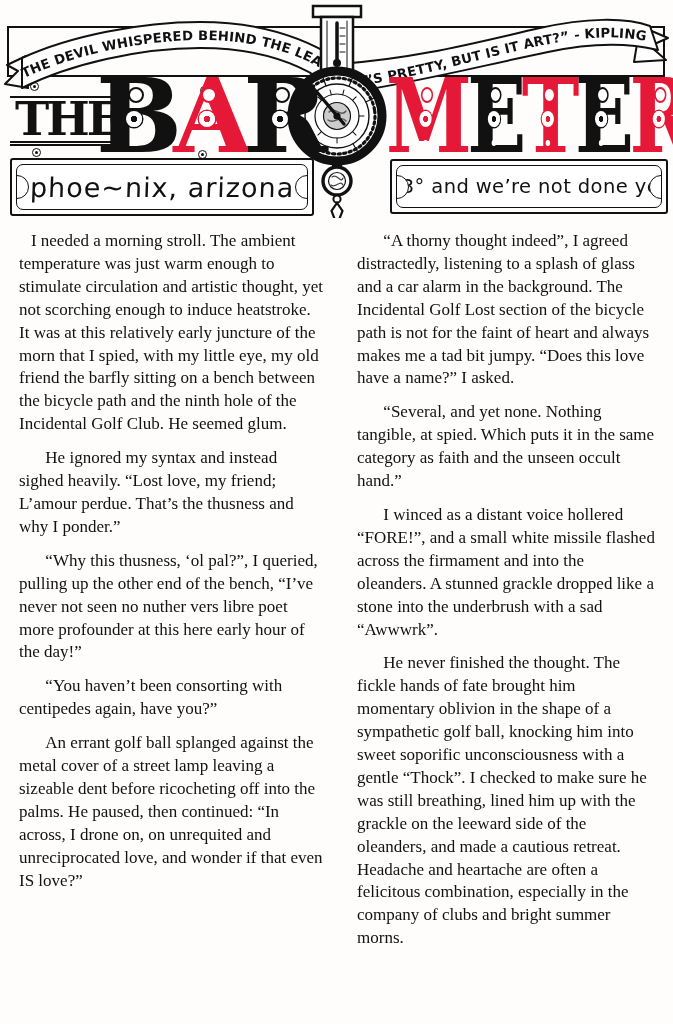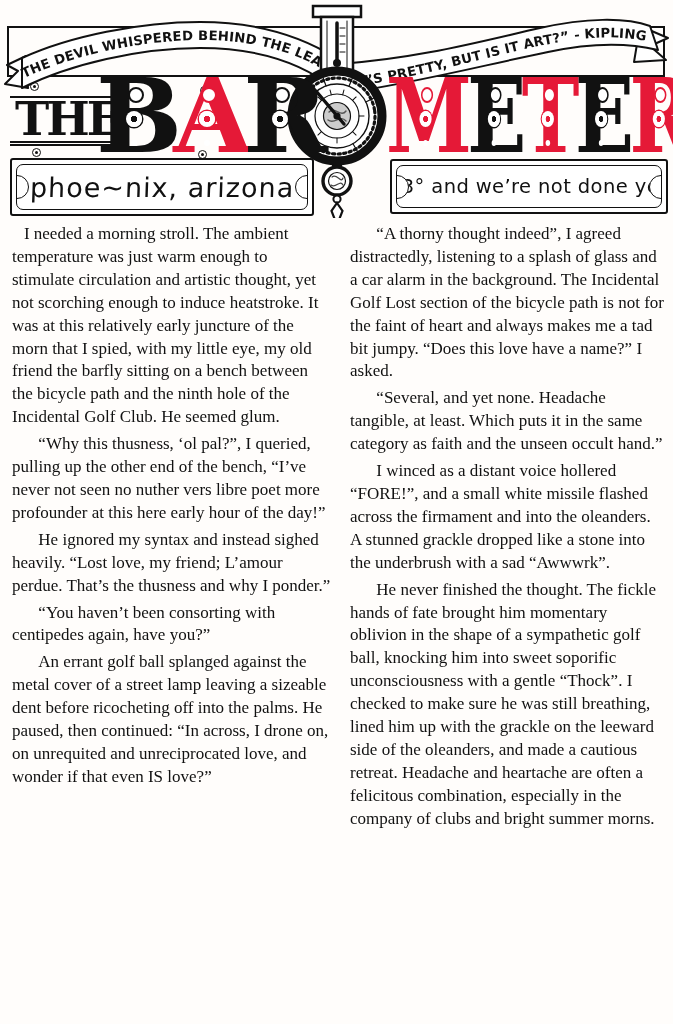--- a/index.html
+++ b/index.html
@@ -66,21 +66,21 @@
   }
 
   
   .article{
     position:absolute;top:219px;left:0;width:673px;
     display:flex;gap:11px;padding-left:8px;padding-right:5px;box-sizing:border-box;
   }
   .col{font-size:17px;line-height:22.9px;text-align:left;}
   .col-left{width:327px;}
   .col-right{width:322px;}
-  .col p{margin:4px;text-indent:1.55em;}
+  .col p{margin:11px;text-indent:1.55em;}
   .col-left p:first-child{text-indent:.7em;}
 </style>
 </head>
 <body>
 
 <div class="masthead">
 
   <svg width="673" height="218" viewBox="0 0 673 218">
     <defs>
       <path id="ribbon-left-path" d="M 24,78 C 80,52 150,40 200,40 C 260,40 300,54 334,76"></path>
@@ -186,24 +186,24 @@
       <span class="notch notch-l"></span>
       <span class="notch notch-r"></span>
       <span class="wx-text">103° and we’re not done yet !</span>
     </div>
   </div>
 </div>
 
 <div class="article">
   <div class="col col-left">
     <p>I needed a morning stroll.  The ambient temperature was just warm enough to stimulate circulation and artistic thought, yet not scorching enough to induce heatstroke.  It was at this relatively early juncture of the morn that I spied, with my little eye, my old friend the barfly sitting on a bench between the bicycle path and the ninth hole of the Incidental Golf Club.  He seemed glum.</p>
+    <p>He ignored my syntax and instead sighed heavily.  “Lost love, my friend; L’amour perdue.  That’s the thusness and why I ponder.”</p>
     <p>“Why this thusness, ‘ol pal?”, I queried, pulling up the other end of the bench, “I’ve never not seen no nuther vers libre poet more profounder at this here early hour of the day!”</p>
-    <p>He ignored my syntax and instead sighed heavily.  “Lost love, my friend; L’amour perdue.  That’s the thusness and why I ponder.”</p>
     <p>“You haven’t been consorting with centipedes again, have you?”</p>
     <p>An errant golf ball splanged against the metal cover of a street lamp leaving a sizeable dent before ricocheting off into the palms.  He paused, then continued:  “In across, I drone on, on unrequited and unreciprocated love, and wonder if that even IS love?”</p>
   </div>
   <div class="col col-right">
     <p>“A thorny thought indeed”, I agreed distractedly, listening to a splash of glass and a car alarm in the background.  The Incidental Golf Lost section of the bicycle path is not for the faint of heart and always makes me a tad bit jumpy.  “Does this love have a name?” I asked.</p>
-    <p>“Several, and yet none.  Headache tangible, at least.  Which puts it in the same category as faith and the unseen occult hand.”</p>
+    <p>“Several, and yet none.  Nothing tangible, at spied.  Which puts it in the same category as faith and the unseen occult hand.”</p>
     <p>I winced as a distant voice hollered “FORE!”, and a small white missile flashed across the firmament and into the oleanders.  A stunned grackle dropped like a stone into the underbrush with a sad “Awwwrk”.</p>
     <p>He never finished the thought.  The fickle hands of fate brought him momentary oblivion in the shape of a sympathetic golf ball, knocking him into sweet soporific unconsciousness with a gentle “Thock”.  I checked to make sure he was still breathing, lined him up with the grackle on the leeward side of the oleanders, and made a cautious retreat.  Headache and heartache are often a felicitous combination, especially in the company of clubs and bright summer morns.</p>
   </div>
 </div>
 
 </body></html>

